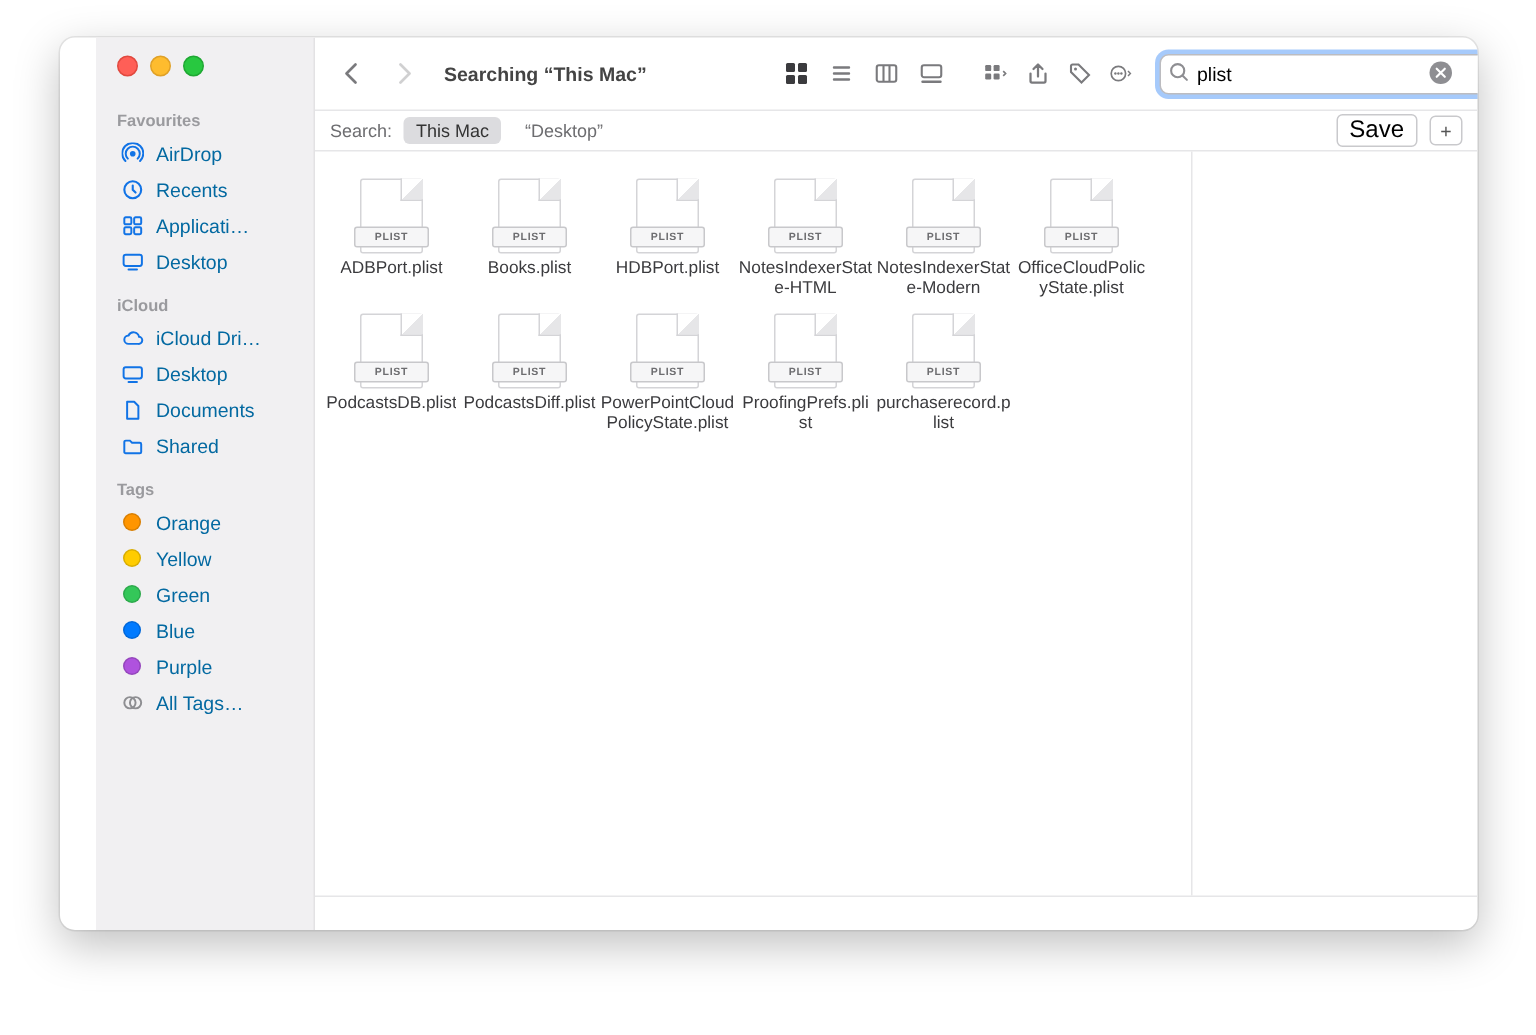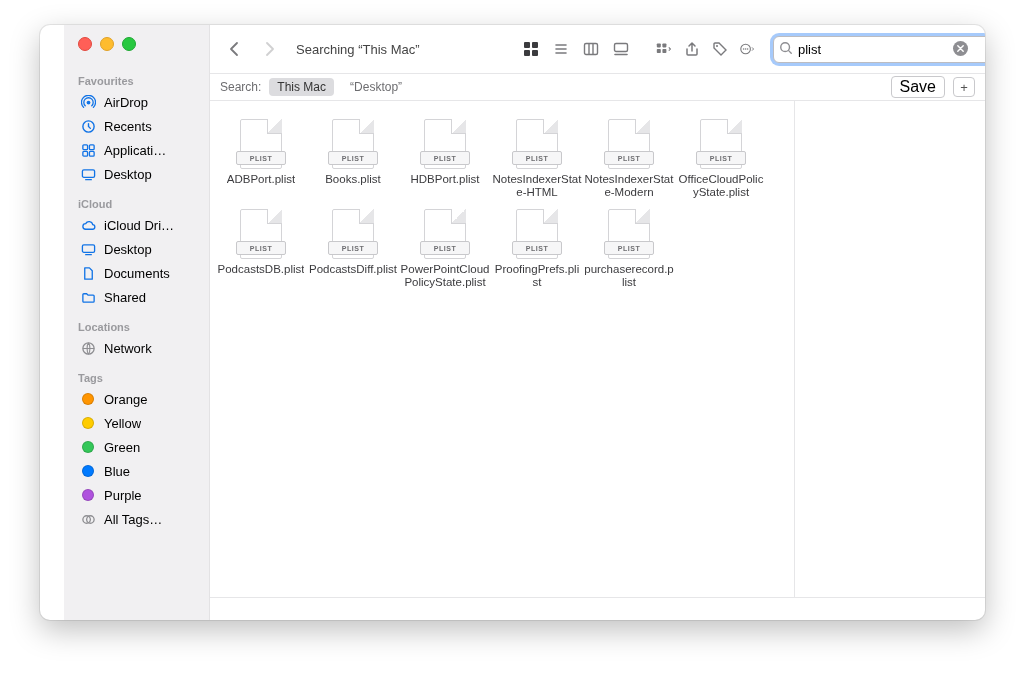--- a/index.html
+++ b/index.html
@@ -7,37 +7,37 @@
   .window{position:absolute;left:40px;top:25px;width:945px;height:595px;background:#fff;border-radius:10px;box-shadow:0 10px 30px rgba(0,0,0,.25),0 0 0 1px rgba(0,0,0,.08);overflow:hidden;display:flex;}
   
   .sidebar{width:145px;background:#f1f0f2;border-right:1px solid #e3e2e4;display:flex;flex-direction:column;padding-bottom:8px;margin-left:24px;}
   .traffic{display:flex;gap:8px;padding:12px 0 14px 14px;}
   .tl{width:12px;height:12px;border-radius:50%;}
   .tl.red{background:#ff5f57;border:1px solid #e1493f;}
   .tl.yel{background:#febc2e;border:1px solid #e0a127;}
   .tl.grn{background:#28c840;border:1px solid #1fa833;}
   .sb-section{padding:2px 0 2px 14px;}
   .sb-heading{color:#9a9a9e;font-size:11px;font-weight:600;margin:8px 0 3px;}
-  .sb-item{display:flex;align-items:center;gap:8px;height:24px;padding:0 4px 0 2px;border-radius:5px;color:#000000;cursor:default;}
+  .sb-item{display:flex;align-items:center;gap:8px;height:24px;padding:0 4px 0 2px;border-radius:5px;color:#0369a1;cursor:default;}
   .sb-item .icn{width:16px;height:16px;display:flex;align-items:center;justify-content:center;color:#1173e6;}
   .sb-item svg{width:15px;height:15px;}
   .sb-item.gray .icn{color:#8e8e92;}
   .tag-dot{width:12px;height:12px;border-radius:50%;border:1px solid rgba(0,0,0,.15);box-sizing:border-box;}
   .tag-dot.red{background:#ff3b30;} .tag-dot.orange{background:#ff9500;} .tag-dot.yellow{background:#ffcc00;}
   .tag-dot.green{background:#34c759;} .tag-dot.blue{background:#007aff;} .tag-dot.purple{background:#af52de;}
   .tag-dot.gray{background:#8e8e93;}
   .sb-label{white-space:nowrap;overflow:hidden;text-overflow:ellipsis;}
 
   
   .main{flex:1;display:flex;flex-direction:column;min-width:0;}
   .toolbar{height:48px;border-bottom:1px solid #e6e6e8;display:flex;align-items:center;padding:0 12px;gap:8px;}
   .tb-btn{width:26px;height:24px;display:flex;align-items:center;justify-content:center;color:#7a7a7d;border-radius:5px;}
   .tb-btn.disabled{opacity:.35;}
   .tb-btn svg{width:16px;height:16px;}
-  .title{font-weight:400;color:#444;margin-left:6px;white-space:nowrap;}
+  .title{font-weight:700;color:#444;margin-left:6px;white-space:nowrap;}
   .tb-spacer{flex:1;}
   .tb-group{display:flex;align-items:center;gap:2px;padding:0 4px;}
   .seg{display:flex;border-radius:6px;}
   .seg .tb-btn{width:28px;}
   .seg .tb-btn.on{color:#3b3b3e;}
   .search-wrap{position:relative;width:200px;}
   .search{width:100%;height:25px;border-radius:6px;border:1px solid #bcbcc0;padding:0 26px 0 24px;font-size:13px;outline:none;box-shadow:0 0 0 3px rgba(0,103,244,.35);}
   .search-wrap .s-icn{position:absolute;left:6px;top:5px;color:#8e8e92;}
   .search-wrap .clr{position:absolute;right:5px;top:5px;width:15px;height:15px;border-radius:50%;background:#8e8e92;color:#fff;display:flex;align-items:center;justify-content:center;font-size:11px;}
 
@@ -152,34 +152,20 @@
               <span class="icn">
                 <svg viewBox="0 0 16 16">
                   <path d="M2 5a1 1 0 0 1 1-1h3l1.5 1.5H13a1 1 0 0 1 1 1V12a1 1 0 0 1-1 1H3a1 1 0 0 1-1-1V5z" fill="none" stroke="currentColor" stroke-width="1.4"></path>
                 </svg>
               </span>
               <span class="sb-label">Shared</span>
             </div>
           </div>
     </div>
 
-    <div class="sb-section">
-      <div class="sb-heading">Locations</div>
-      <div id="loc-list">
-            <div class="sb-item gray">
-              <span class="icn">
-                <svg viewBox="0 0 16 16">
-                  <circle cx="8" cy="8" r="6" fill="none" stroke="currentColor" stroke-width="1.4"></circle>
-                  <path d="M2 8h12M8 2c2 2 2 10 0 12M8 2c-2 2-2 10 0 12" fill="none" stroke="currentColor" stroke-width="1.2"></path>
-                </svg>
-              </span>
-              <span class="sb-label">Network</span>
-            </div>
-          </div>
-    </div>
 
     <div class="sb-section">
       <div class="sb-heading">Tags</div>
       <div id="tag-list">
             <div class="sb-item">
               <span class="icn">
                 <span class="tag-dot orange"></span>
               </span>
               <span class="sb-label">Orange</span>
             </div>

